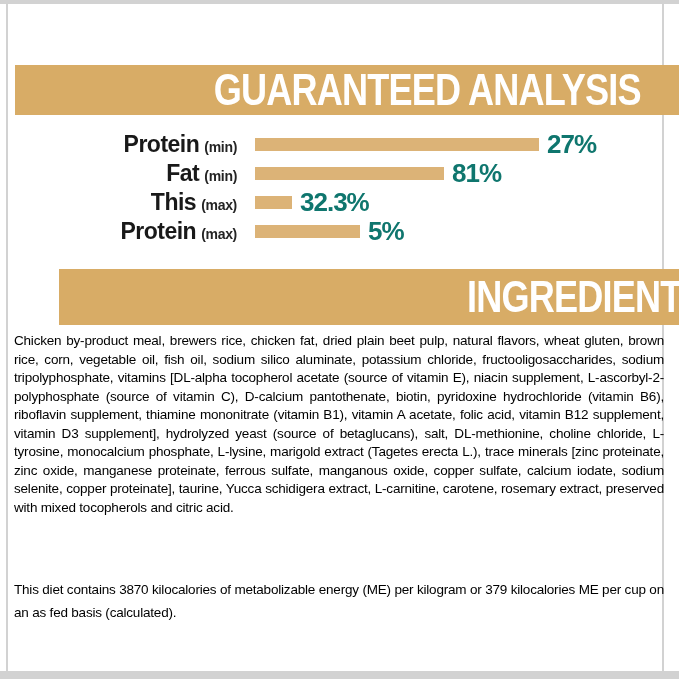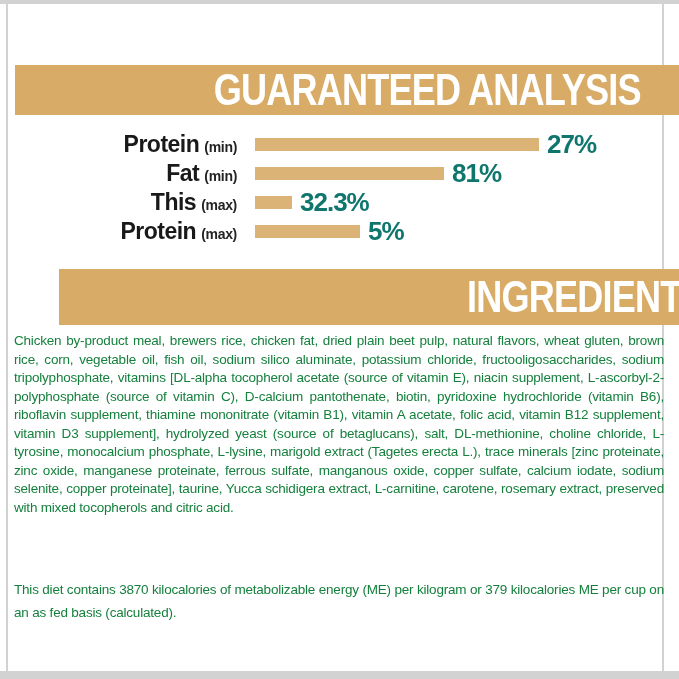--- a/index.html
+++ b/index.html
@@ -62,21 +62,21 @@
     flex:0 0 auto;
   }
   .chart .val{
     margin-left:8px;
     font-weight:700;font-size:26px;letter-spacing:-1px;
     color:#0f766e;white-space:nowrap;
   }
   .body-text{
     position:absolute;left:14px;width:650px;
     margin:0;
-    color:#15803d;
+    color:#000000;
     font-size:13.5px;
     letter-spacing:-0.2px;
     text-align:justify;
   }
   .ingredients-text{top:332px;line-height:18.5px;}
   .calorie-text{top:578px;line-height:23px;}
 </style>
 </head>
 <body>
 

